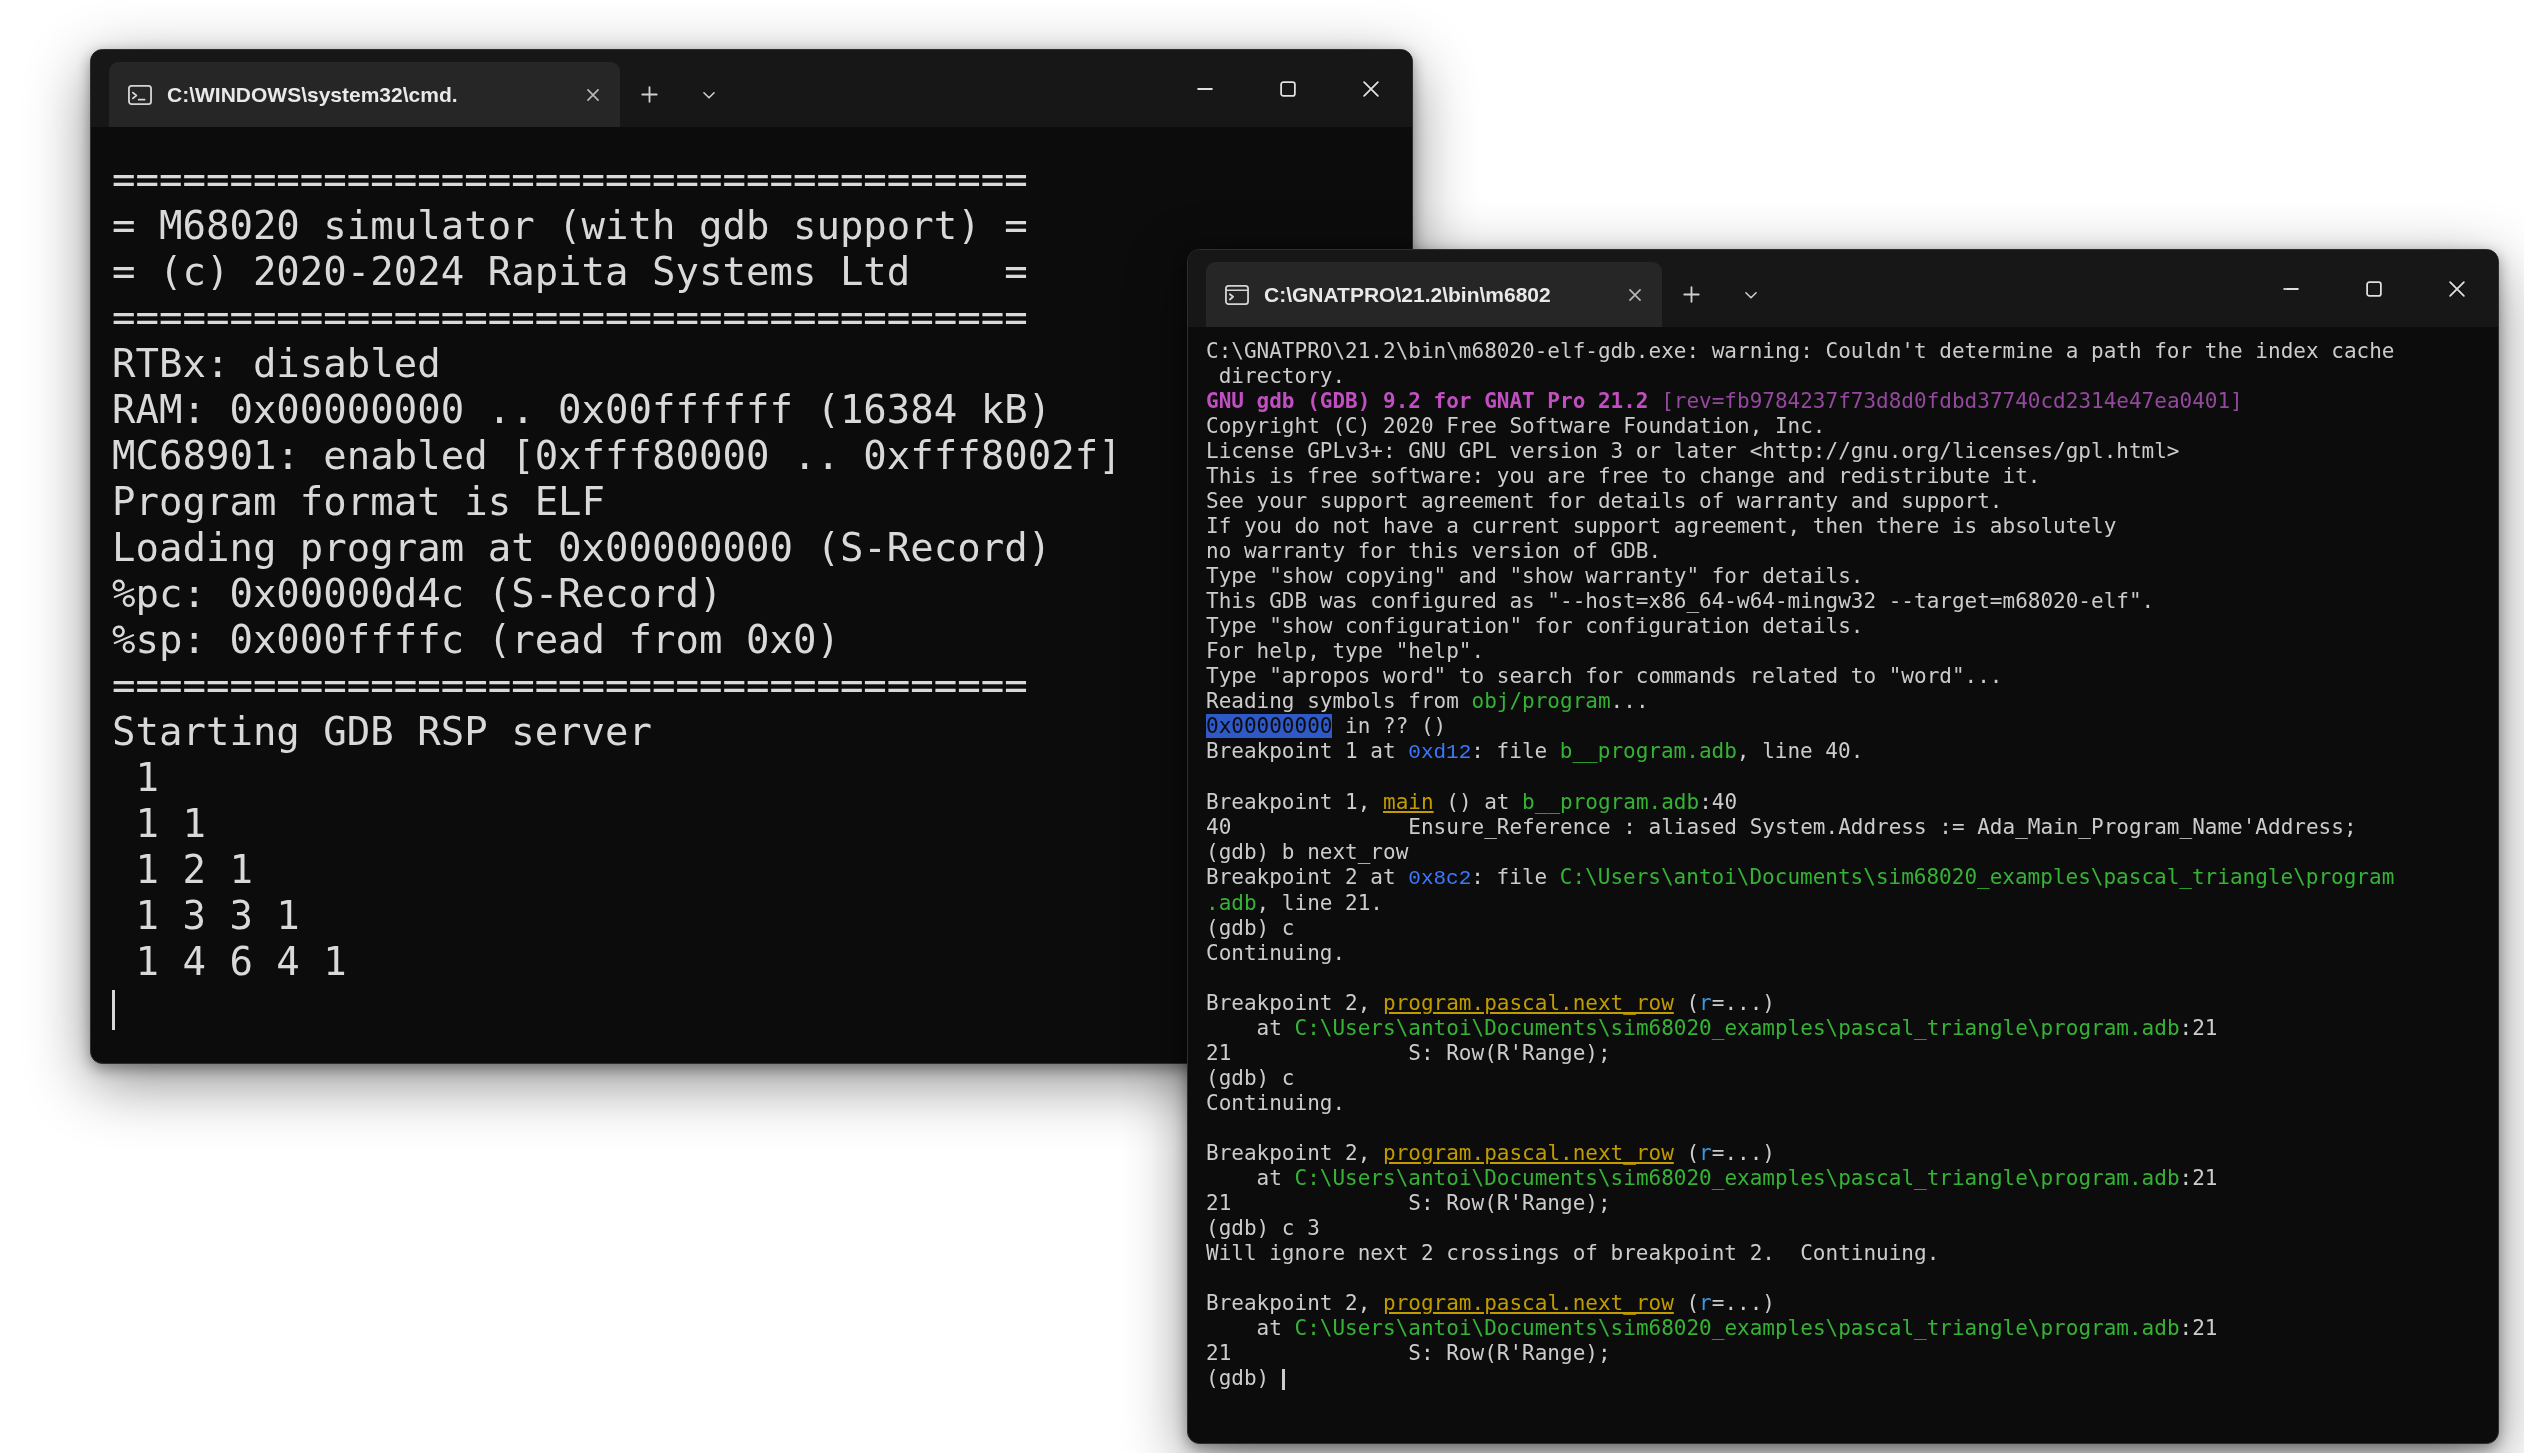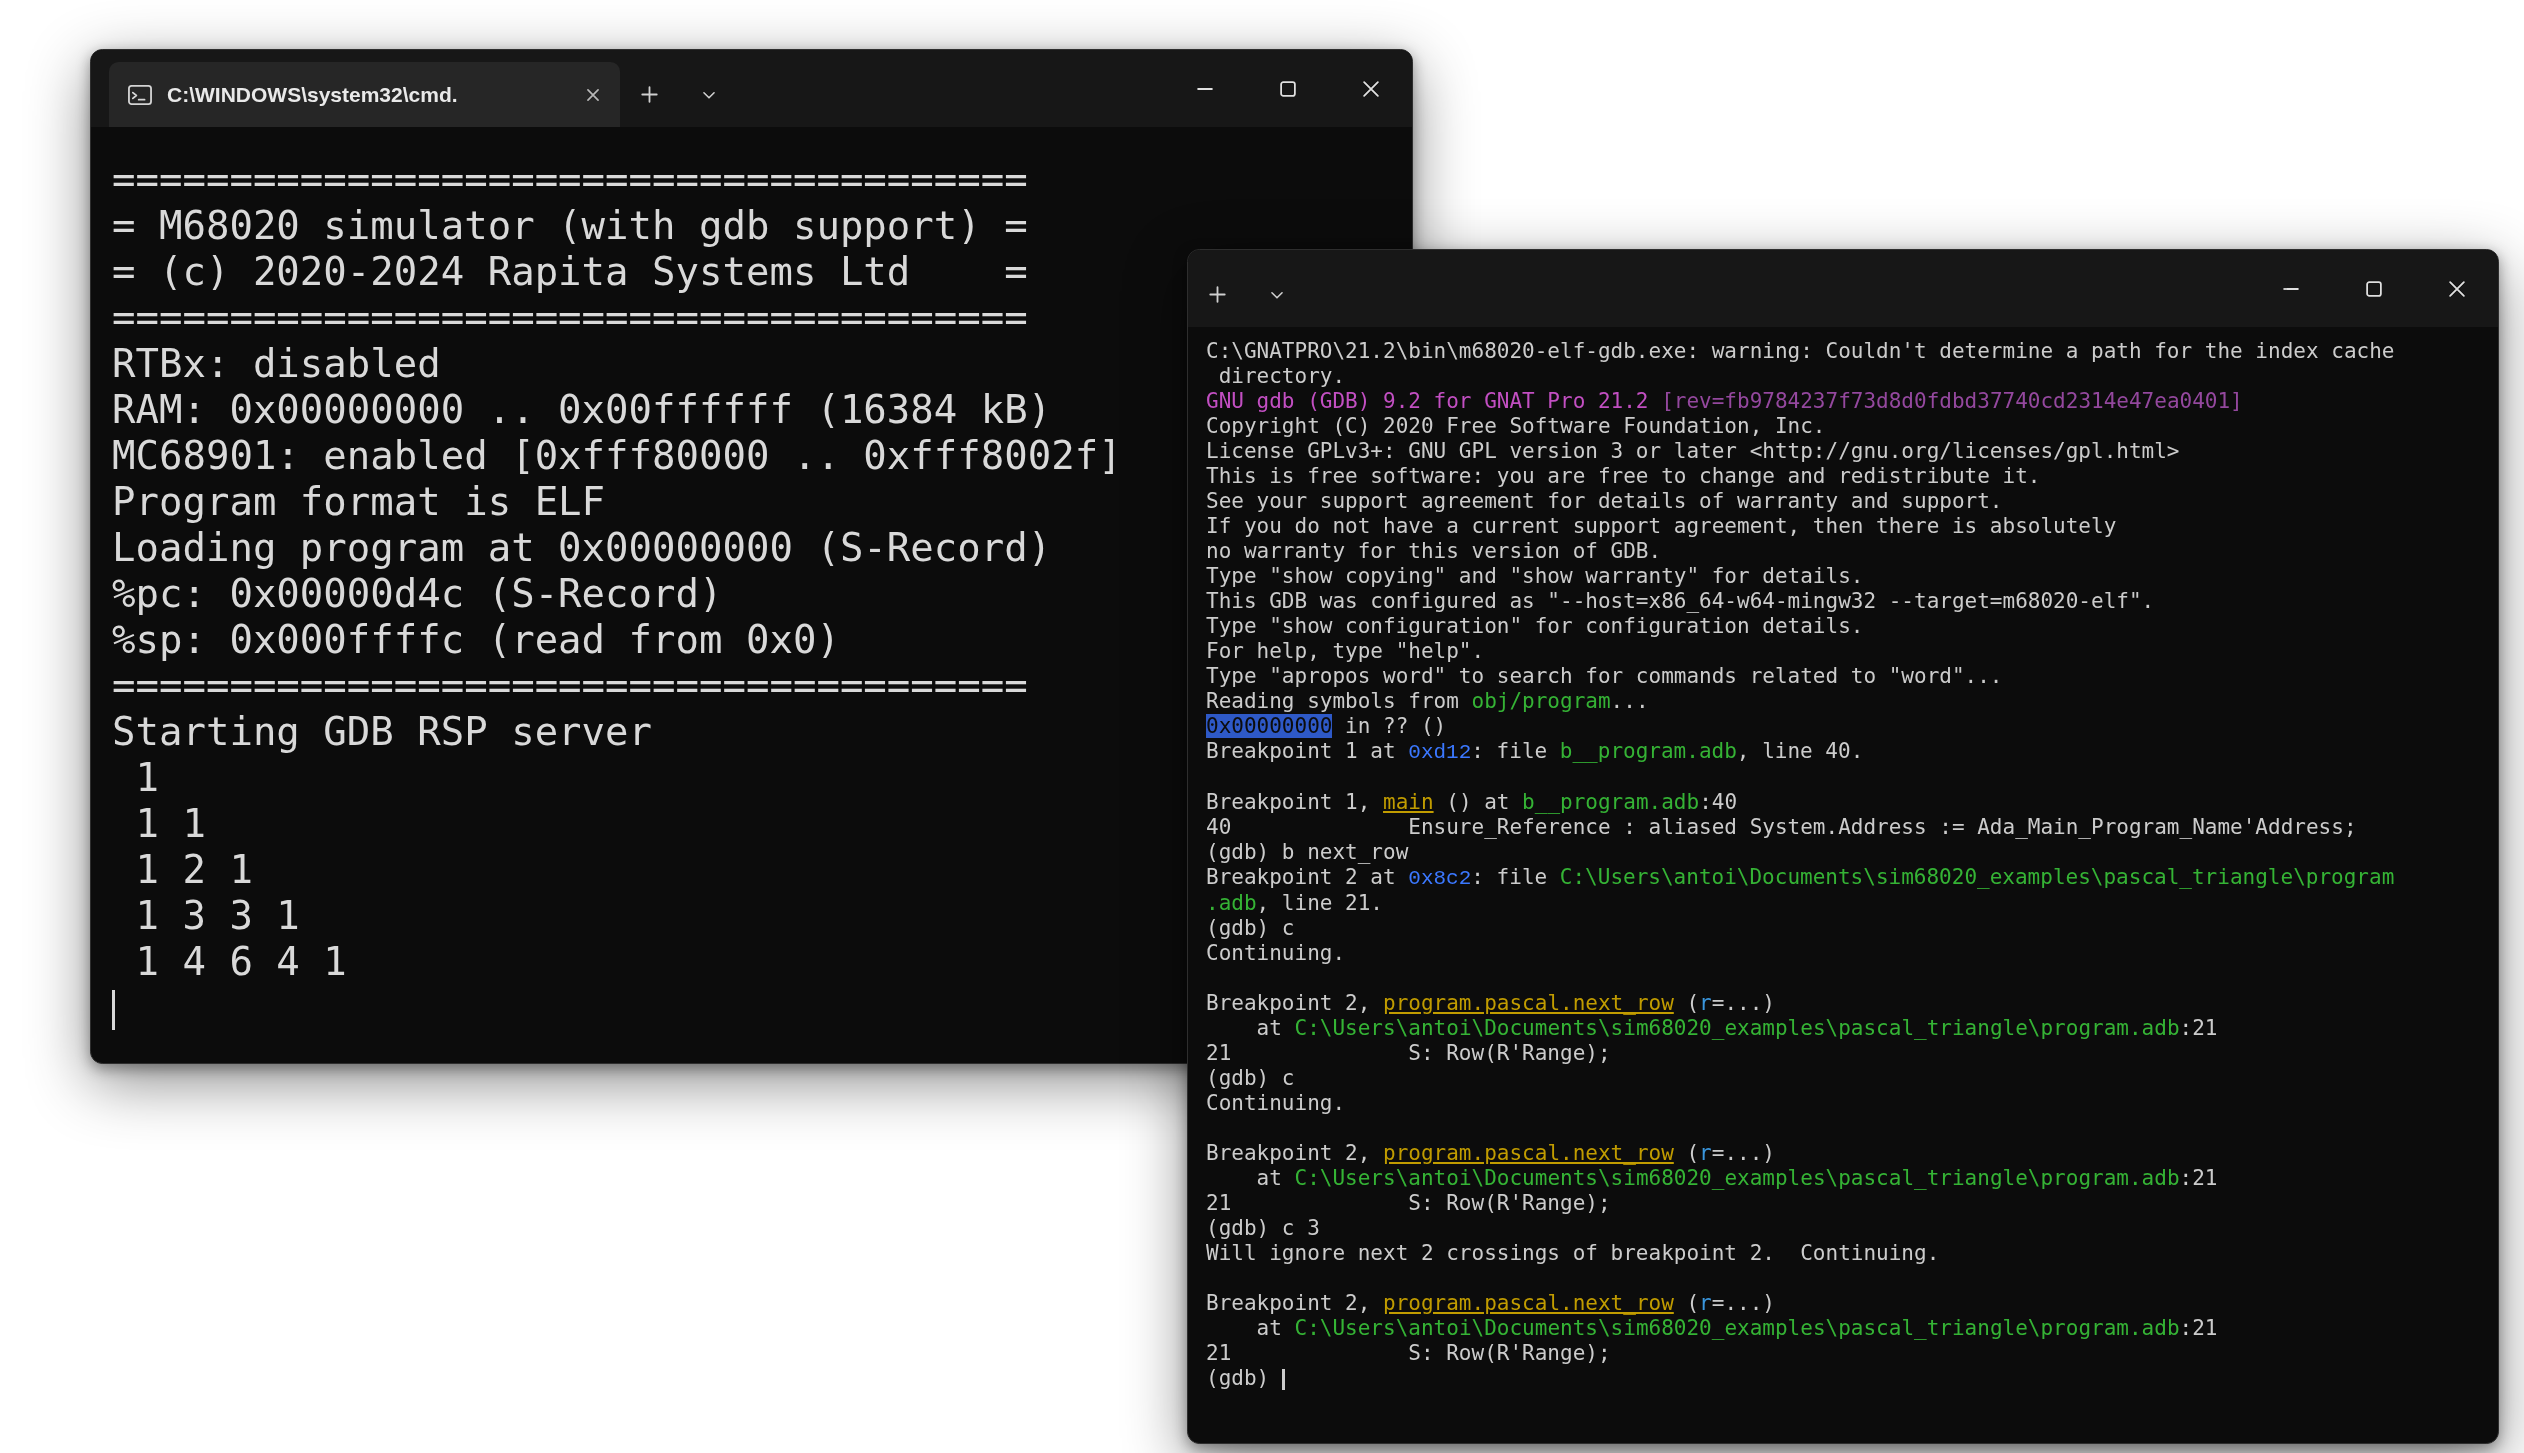--- a/index.html
+++ b/index.html
@@ -21,21 +21,21 @@
 
   .term{flex:1 1 auto;overflow:hidden;white-space:pre;}
   .term-left{padding:30px 23.5px 14px 21px;font-size:39px;line-height:46px;color:var(--fg-bright,#d9d9d9);}
   .term-right{padding:12.4px 21px 14px 18px;font-size:21px;line-height:25px;color:var(--fg,#ccc);}
   .tline{white-space:pre;}
 
   .s-g{color:var(--green,#35b335);margin-top:35px;}
   .s-y{color:var(--yellow,#c19c00);text-decoration:underline;}
   .s-b{color:var(--blue,#3b78ff);font-family:Liberation Mono, monospace;}
   .s-c{color:var(--cyan,#3a96dd);}
-  .s-m{color:var(--magenta,#c24fc2);font-weight:normal;}
+  .s-m{color:var(--magenta,#c24fc2);font-weight:bold;}
   .s-md{color:var(--magenta-dim,#94489e);}
   .s-hb{background:var(--addr-bg,#2e59c7);color:#0c0c0c;text-align:right;}
   .s-beam{display:inline-block;width:2.8px;height:1.02em;background:currentColor;vertical-align:text-bottom;}
 </style>
 </head>
 <body>
 
 <div class="page">
 
   <section class="window left-window">
@@ -82,20 +82,35 @@
               <path d="M3 3 13 13 M13 3 3 13" stroke="#e0e0e0" stroke-width="1.3" stroke-linecap="round"></path>
             </svg>
         </button>
       </div>
     </header>
     <div class="term term-left"><div class="tline"><span>=======================================</span></div><div class="tline"><span>= M68020 simulator (with gdb support) =</span></div><div class="tline"><span>= (c) 2020-2024 Rapita Systems Ltd    =</span></div><div class="tline"><span>=======================================</span></div><div class="tline"><span>RTBx: disabled</span></div><div class="tline"><span>RAM: 0x00000000 .. 0x00ffffff (16384 kB)</span></div><div class="tline"><span>MC68901: enabled [0xfff80000 .. 0xfff8002f]</span></div><div class="tline"><span>Program format is ELF</span></div><div class="tline"><span>Loading program at 0x00000000 (S-Record)</span></div><div class="tline"><span>%pc: 0x00000d4c (S-Record)</span></div><div class="tline"><span>%sp: 0x000ffffc (read from 0x0)</span></div><div class="tline"><span>=======================================</span></div><div class="tline"><span>Starting GDB RSP server</span></div><div class="tline"><span> 1</span></div><div class="tline"><span> 1 1</span></div><div class="tline"><span> 1 2 1</span></div><div class="tline"><span> 1 3 3 1</span></div><div class="tline"><span> 1 4 6 4 1</span></div><div class="tline"><span class="s-beam"></span></div></div>
   </section>
 
   <section class="window right-window">
     <header class="titlebar">
+      <div class="tab">
+        <span class="tab-icon">
+          <svg width="26" height="26" viewBox="0 0 20 20" fill="none">
+              <rect x="1.5" y="3" width="17" height="14" rx="2" stroke="#d4d4d4" stroke-width="1.4"></rect>
+              <line x1="1.5" y1="6.4" x2="18.5" y2="6.4" stroke="#d4d4d4" stroke-width="1.2"></line>
+              <path d="M4.5 9.4 7 11.4 4.5 13.4" stroke="#d4d4d4" stroke-width="1.4" stroke-linecap="round" stroke-linejoin="round"></path>
+            </svg>
+        </span>
+        <span class="tab-title">C:\GNATPRO\21.2\bin\m6802</span>
+        <span class="tab-close">
+          <svg width="18" height="18" viewBox="0 0 16 16">
+              <path d="M3.5 3.5 12.5 12.5 M12.5 3.5 3.5 12.5" stroke="#b8b8b8" stroke-width="1.5" stroke-linecap="round"></path>
+            </svg>
+        </span>
+      </div>
       <button class="bar-btn">
         <svg width="21" height="21" viewBox="0 0 16 16">
             <path d="M8 2.5v11 M2.5 8h11" stroke="#cfcfcf" stroke-width="1.4" stroke-linecap="round"></path>
           </svg>
       </button>
       <button class="bar-btn">
         <svg width="18" height="18" viewBox="0 0 16 16">
             <path d="M3.5 6 8 10.5 12.5 6" stroke="#cfcfcf" stroke-width="1.4" fill="none" stroke-linecap="round" stroke-linejoin="round"></path>
           </svg>
       </button>

